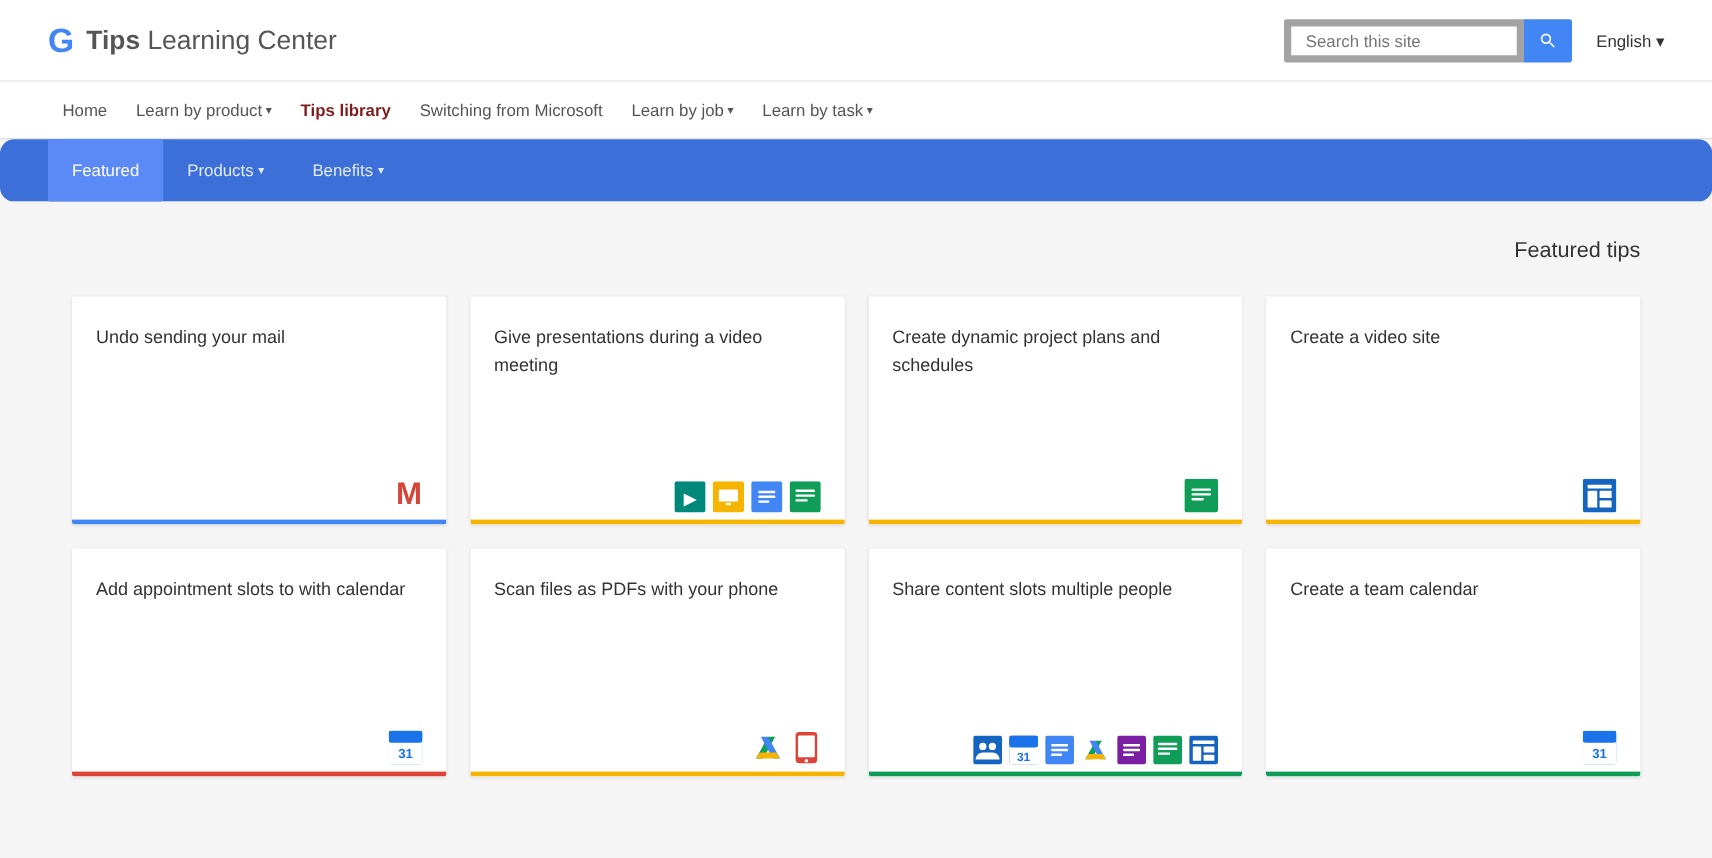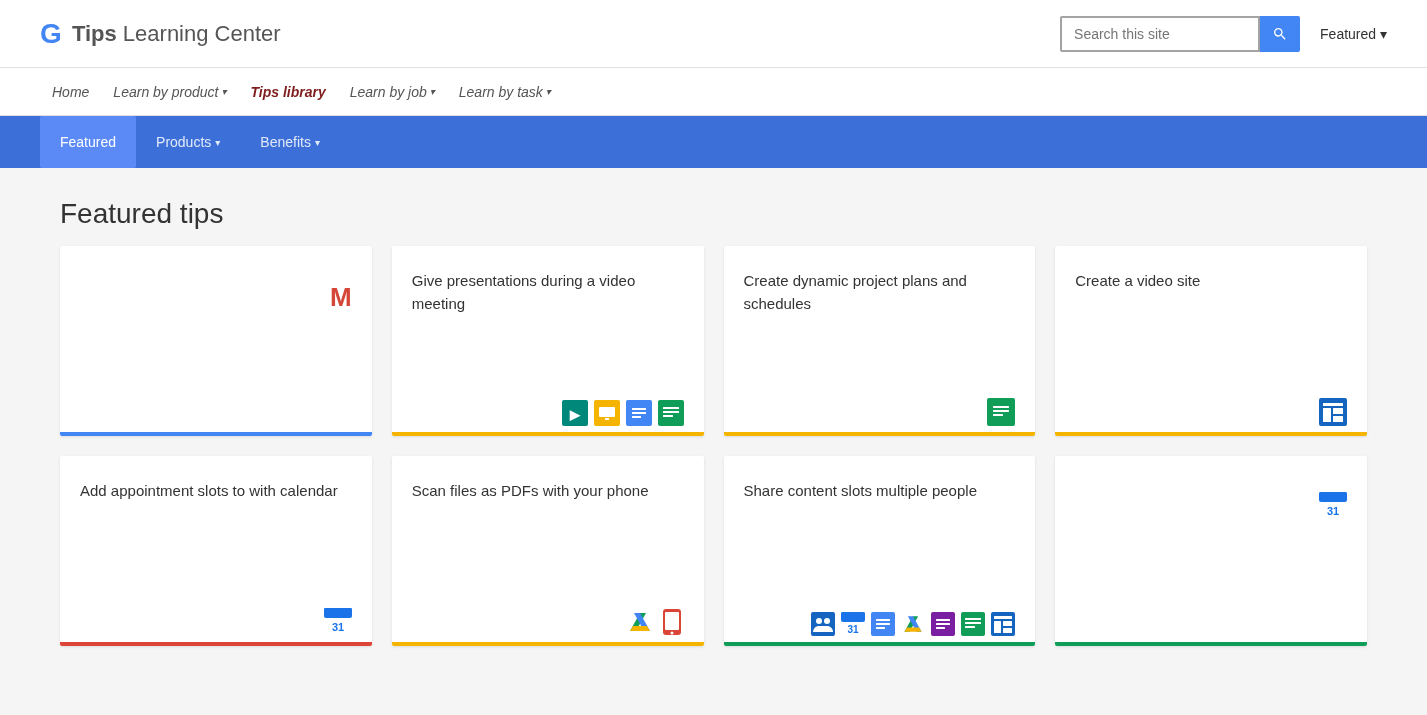--- a/index.html
+++ b/index.html
@@ -31,21 +31,21 @@
       color: #555;
       margin-left: 4px;
     }
     .logo-suite .bold { font-weight: 600; }
     .search-container {
       display: flex;
       align-items: center;
       margin-right: 20px;
     }
     .search-input {
-      border: 2px solid #a3a3a3;
+      border: 6px solid #a3a3a3;
       border-radius: 2px 0 0 2px;
       padding: 7px 12px;
       font-size: 14px;
       width: 200px;
       outline: none;
       height: 36px;
     }
     .search-button {
       background: #4285F4;
       border: none;
@@ -71,21 +71,20 @@
     }
 
     
     .nav {
       background: #fff;
       display: flex;
       align-items: center;
       padding: 0 40px;
       height: 48px;
       border-bottom: 1px solid #e0e0e0;
-      font-style: italic;
     }
     .nav-item {
       font-size: 14px;
       color: #555;
       padding: 0 12px;
       cursor: pointer;
       height: 48px;
       display: flex;
       align-items: center;
       text-decoration: none;
@@ -94,20 +93,21 @@
     .nav-item.active { color: #7f1d1d; font-weight: 600; }
     .nav-item .chevron { font-size: 10px; margin-left: 3px; }
 
     
     .tab-bar {
       background: #3d6fd8;
       display: flex;
       align-items: center;
       padding: 0 40px;
       height: 52px;
+      border-radius: 12px;
     }
     .tab-item {
       font-size: 14px;
       color: rgba(255,255,255,0.85);
       padding: 0 20px;
       cursor: pointer;
       height: 52px;
       display: flex;
       align-items: center;
       white-space: nowrap;
@@ -120,25 +120,25 @@
     }
     .tab-item .chevron { font-size: 10px; margin-left: 4px; }
 
     
     .main-content {
       padding: 30px 60px;
       background: #f5f5f5;
       min-height: calc(715px - 68px - 48px - 52px);
     }
     .section-title {
-      text-align: left;
-      font-size: 28px;
+      text-align: right;
+      font-size: 18px;
       font-weight: 400;
       color: #333;
-      margin-bottom: 16px;
+      margin-bottom: 28px;
     }
 
     
     .cards-grid {
       display: grid;
       grid-template-columns: repeat(4, 1fr);
       gap: 20px;
       margin-bottom: 20px;
     }
     .card {
@@ -193,29 +193,30 @@
     </span>
   </div>
   <div class="search-container">
     <input class="search-input" type="text" placeholder="Search this site" style="">
     <button class="search-button">
       <svg class="search-icon-svg" viewBox="0 0 24 24">
         <path d="M15.5 14h-.79l-.28-.27A6.471 6.471 0 0 0 16 9.5 6.5 6.5 0 1 0 9.5 16c1.61 0 3.09-.59 4.23-1.57l.27.28v.79l5 4.99L20.49 19l-4.99-5zm-6 0C7.01 14 5 11.99 5 9.5S7.01 5 9.5 5 14 7.01 14 9.5 11.99 14 9.5 14z"></path>
       </svg>
     </button>
   </div>
-  <span class="lang-selector">Featured ▾</span>
+  <span class="lang-selector">English ▾</span>
 </header>
 
 <nav class="nav">
   <a class="nav-item">Home</a>
   <a class="nav-item">
     Learn by product <span class="chevron">▾</span>
   </a>
   <a class="nav-item active">Tips library</a>
+  <a class="nav-item">Switching from Microsoft</a>
   <a class="nav-item">
     Learn by job <span class="chevron">▾</span>
   </a>
   <a class="nav-item">
     Learn by task <span class="chevron">▾</span>
   </a>
 </nav>
 
 <div class="tab-bar">
   <div class="tab-item active">Featured</div>
@@ -226,20 +227,21 @@
     Benefits <span class="chevron">▾</span>
   </div>
 </div>
 
 <main class="main-content">
   <h1 class="section-title">Featured tips</h1>
 
   <div class="cards-grid">
 
     <div class="card">
+      <div class="card-title">Undo sending your mail</div>
       <div class="card-footer">
 
         <span style="font-size:26px;color:#D44638;font-weight:700;">M</span>
       </div>
       <div class="card-bottom-bar bar-blue"></div>
     </div>
 
     <div class="card">
       <div class="card-title">Give presentations during a video meeting</div>
       <div class="card-footer">
@@ -391,20 +393,21 @@
           <rect x="3" y="4" width="18" height="3" fill="white" rx="0.5"></rect>
           <rect x="3" y="9" width="7" height="12" fill="white" rx="0.5"></rect>
           <rect x="12" y="9" width="9" height="5" fill="white" rx="0.5"></rect>
           <rect x="12" y="16" width="9" height="5" fill="white" rx="0.5"></rect>
         </svg>
       </div>
       <div class="card-bottom-bar bar-green"></div>
     </div>
 
     <div class="card">
+      <div class="card-title">Create a team calendar</div>
       <div class="card-footer">
 
         <svg width="28" height="28" viewBox="0 0 28 28">
           <rect width="28" height="28" rx="2" fill="#1a73e8"></rect>
           <rect y="8" width="28" height="20" fill="white"></rect>
           <text x="14" y="23" text-anchor="middle" fill="#1a73e8" font-size="11" font-family="Arial" font-weight="bold">31</text>
           <rect width="28" height="10" rx="2" fill="#1a73e8"></rect>
         </svg>
       </div>
       <div class="card-bottom-bar bar-green"></div>

